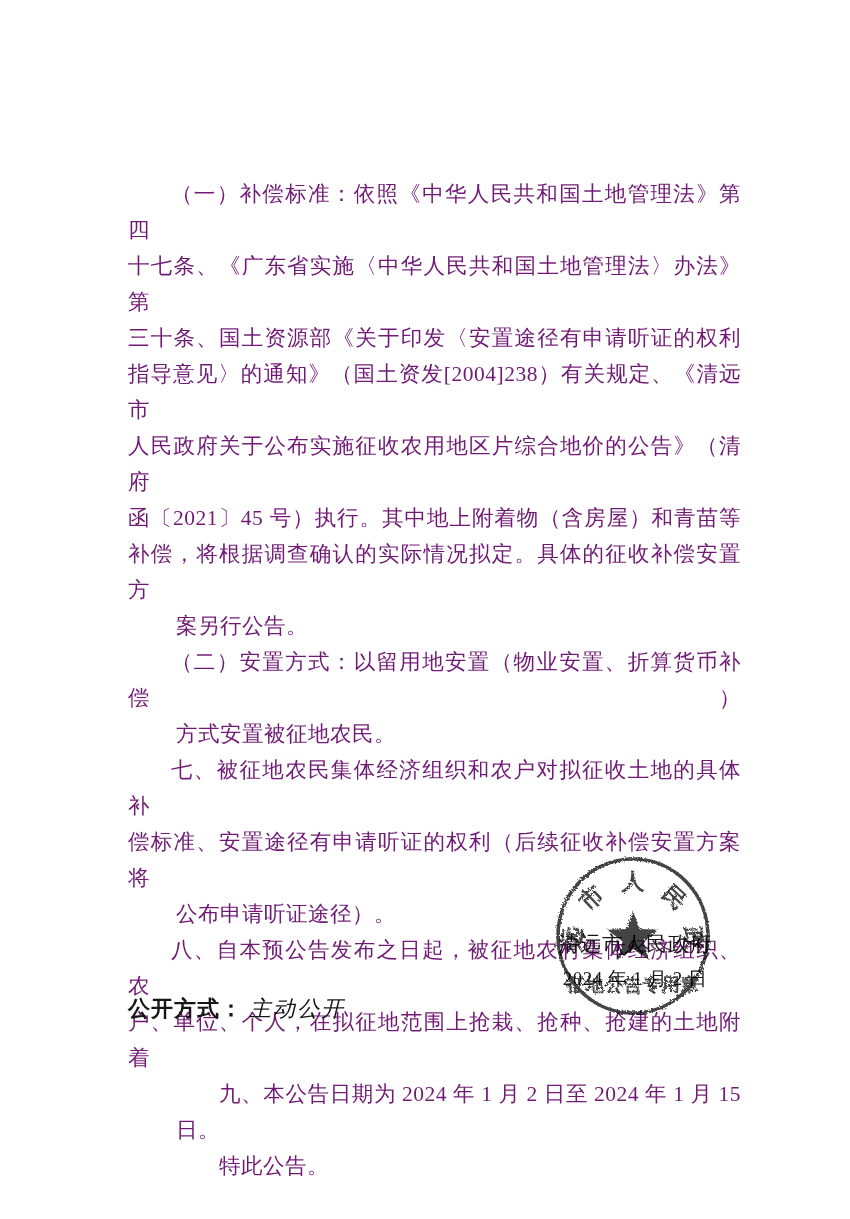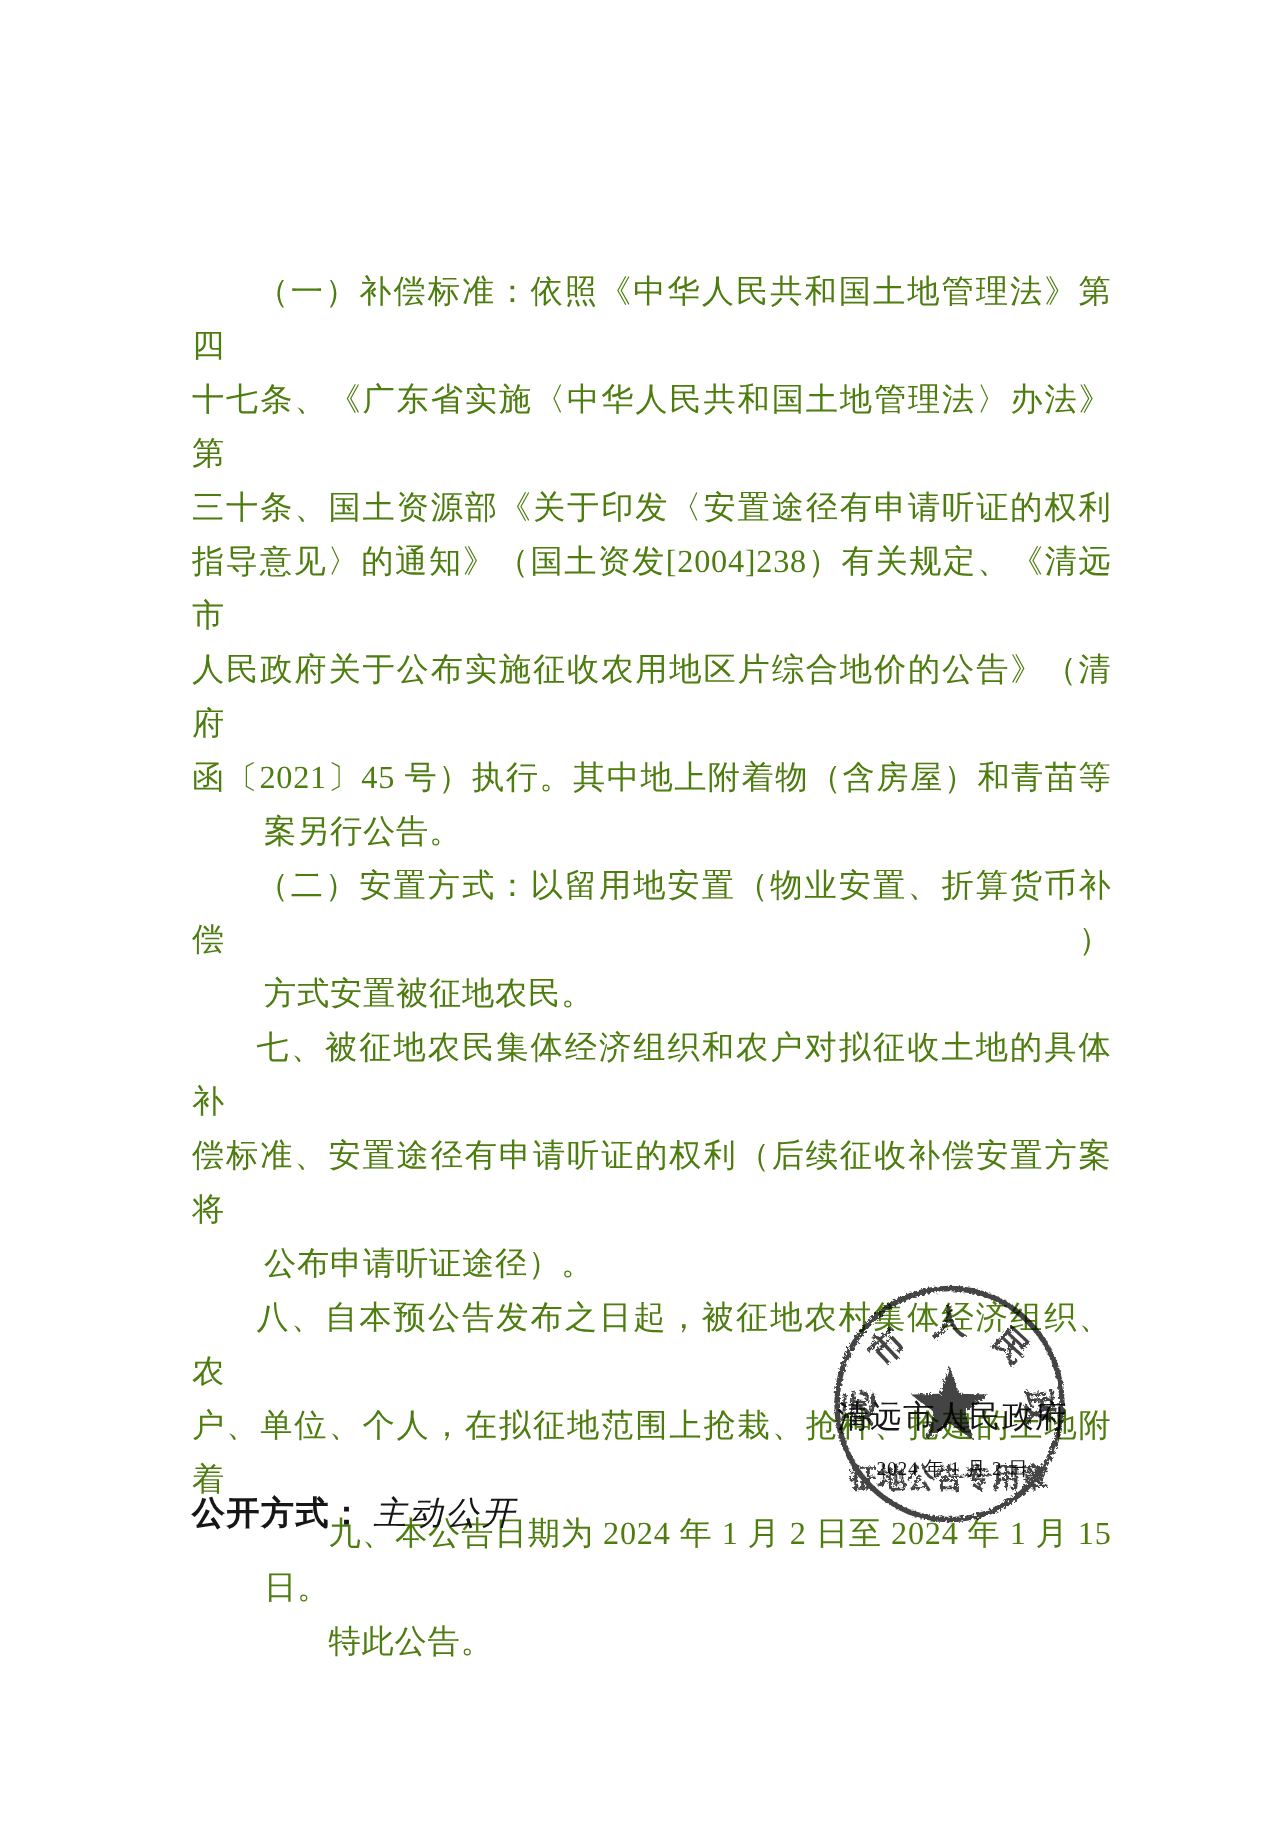--- a/index.html
+++ b/index.html
@@ -15,34 +15,34 @@
     position:absolute;
     left:128px;top:176px;width:613px;
   }
   .line{
     font-size:21.5px;
     line-height:36px;
     letter-spacing:0.5px;
     text-align:justify;
     text-align-last:justify;
     white-space:normal;
-    color:#4d7c0f;
+    color:#701a75;
   }
   .line.first{text-indent:43px;}
   .line.pend{text-align-last:left;margin-left:48px;}
   .signature{
     position:absolute;
     left:550px;top:931px;width:170px;
     text-align:center;
   }
   .sig-name{
     font-size:21px;line-height:27px;letter-spacing:1px;
   }
   .sig-date{
-    font-size:13px;line-height:26px;margin-top:8px;letter-spacing:0.5px;
+    font-size:19px;line-height:26px;margin-top:8px;letter-spacing:0.5px;
   }
   .seal{
     position:absolute;
     left:548px;top:850px;
     width:170px;height:170px;
     mix-blend-mode:multiply;
     pointer-events:none;
   }
   .footer{
     position:absolute;
@@ -66,20 +66,21 @@
 
 <div class="page">
 
   <div class="body-text">
       <div class="line first">（一）补偿标准：依照《中华人民共和国土地管理法》第四</div>
       <div class="line">十七条、《广东省实施〈中华人民共和国土地管理法〉办法》第</div>
       <div class="line">三十条、国土资源部《关于印发〈安置途径有申请听证的权利</div>
       <div class="line">指导意见〉的通知》（国土资发[2004]238）有关规定、《清远市</div>
       <div class="line">人民政府关于公布实施征收农用地区片综合地价的公告》（清府</div>
       <div class="line">函〔2021〕45 号）执行。其中地上附着物（含房屋）和青苗等</div>
+      <div class="line">补偿，将根据调查确认的实际情况拟定。具体的征收补偿安置方</div>
       <div class="line pend">案另行公告。</div>
       <div class="line first">（二）安置方式：以留用地安置（物业安置、折算货币补偿）</div>
       <div class="line pend">方式安置被征地农民。</div>
       <div class="line first">七、被征地农民集体经济组织和农户对拟征收土地的具体补</div>
       <div class="line">偿标准、安置途径有申请听证的权利（后续征收补偿安置方案将</div>
       <div class="line pend">公布申请听证途径）。</div>
       <div class="line first">八、自本预公告发布之日起，被征地农村集体经济组织、农</div>
       <div class="line">户、单位、个人，在拟征地范围上抢栽、抢种、抢建的土地附着</div>
       <div class="line first pend">九、本公告日期为 2024 年 1 月 2 日至 2024 年 1 月 15 日。</div>
       <div class="line first pend">特此公告。</div>

